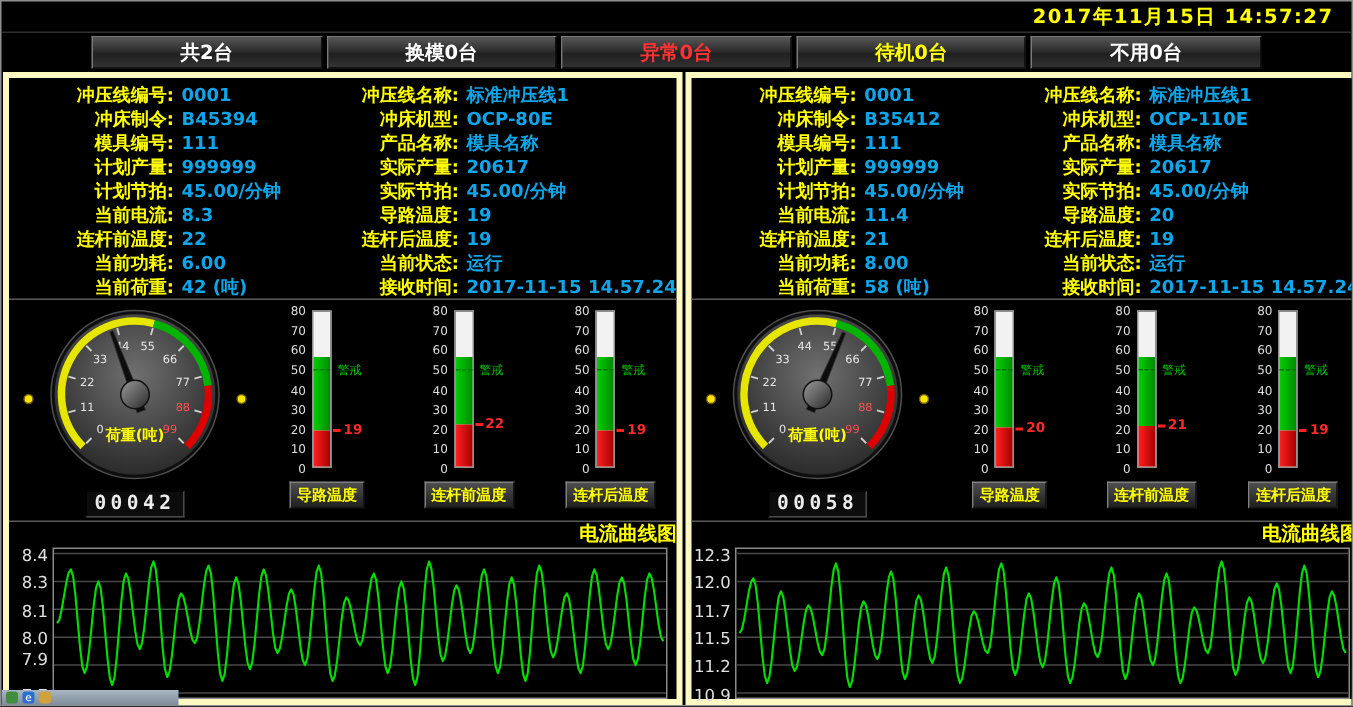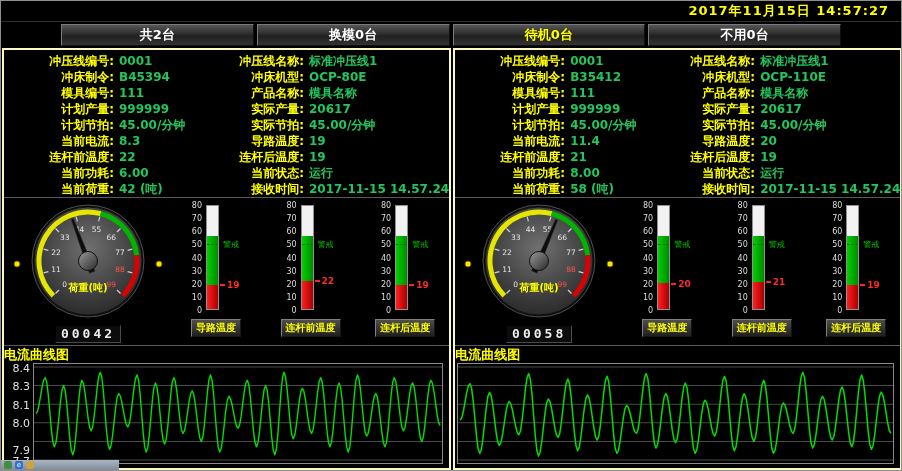--- a/index.html
+++ b/index.html
@@ -8,31 +8,31 @@
 
   .topbar { height:21px; display:flex; align-items:center; justify-content:flex-end; padding-right:12px; border-bottom:1px solid #2e2e2e; }
   .clock { color:#ffff00; font-size:13px; font-weight:bold; letter-spacing:1px; }
 
   .statusbar { height:26px; display:flex; gap:3px; padding:2px 60px; }
   .status-cell { flex:1; display:flex; align-items:center; justify-content:center; font-size:13px; font-weight:bold;
     background:linear-gradient(#555 0%,#2d2d2d 45%,#202020 55%,#333 100%);
     border:1px solid; border-color:#7a7a7a #101010 #101010 #7a7a7a; cursor:pointer; }
 
   .panels { height:422px; display:flex; gap:2px; padding:0 1px; }
-  .machine-panel { flex:1; border:2px solid #fef9c3; display:flex; flex-direction:column; background:#000; }
+  .machine-panel { flex:1; border:4px solid #fef9c3; display:flex; flex-direction:column; background:#000; }
 
   .info-section { height:148px; display:flex; padding-top:3px; border-bottom:1px solid #5a5a5a; }
   .info-col { display:flex; flex-direction:column; }
   .info-col.left { flex:0 0 214px; }
   .info-col.right { flex:1; }
   .info-row { height:16px; display:flex; align-items:center; font-size:12px; font-weight:bold; white-space:nowrap; }
   .info-label { color:#ffff00; text-align:right; }
   .left .info-label { width:110px; }
   .right .info-label { width:86px; }
-  .info-value { color:#22c55e; margin-left:5px; }
+  .info-value { color:#0ea5e9; margin-left:5px; }
 
   .gauge-section { height:148px; display:flex; border-bottom:1px solid #5a5a5a; }
   .gauge-block { flex:0 0 168px; display:flex; flex-direction:column; align-items:center; }
   .digital { font-family:"DejaVu Sans Mono","Liberation Mono",monospace; font-size:13px; font-weight:bold; color:#ececec;
     background:#0c0c0c; border:1px solid; border-color:#000 #4a4a4a #4a4a4a #000; padding:0 5px; letter-spacing:3px;
     line-height:16px; margin-top:-3px; }
 
   .thermos { flex:1; display:flex; justify-content:space-between; padding-top:5px; }
   .thermo { width:88px; display:flex; flex-direction:column; align-items:center; }
   .thermo-body { position:relative; width:88px; height:112px; }
@@ -41,21 +41,21 @@
   .fill-green { position:absolute; left:0; width:100%; background:linear-gradient(90deg,#00d000,#008a00); }
   .fill-red { position:absolute; left:0; bottom:0; width:100%; background:linear-gradient(90deg,#ff2020,#a80000); }
   .warn-line { position:absolute; left:0; width:100%; border-top:1px dashed #007800; }
   .warn-text { position:absolute; left:51px; font-size:8px; color:#00c000; white-space:nowrap; }
   .red-dash { position:absolute; left:48px; width:5px; height:2px; background:#ff2222; }
   .red-val { position:absolute; left:55px; font-size:9px; font-weight:bold; color:#ff2a2a; }
   .thermo-label { margin-top:4px; font-size:10px; font-weight:bold; color:#ffff00; white-space:nowrap;
     background:linear-gradient(#4e4e4e,#1f1f1f); border:1px solid; border-color:#808080 #151515 #151515 #808080; padding:1px 4px; }
 
   .chart-section { flex:1; display:flex; flex-direction:column; }
-  .chart-title { height:17px; line-height:17px; text-align:left; color:#ffff00; font-size:13px; font-weight:bold; }
+  .chart-title { height:17px; line-height:17px; text-align:right; color:#ffff00; font-size:13px; font-weight:bold; }
   .chart-wrap { display:flex; padding:0 6px 0 2px; }
   .ylabels { position:relative; width:27px; height:101px; }
   .ylabels span { position:absolute; right:3px; font-size:11px; color:#e0e0e0; }
   .plot { flex:1; height:101px; border:1px solid #8a8a8a; background:#000; }
   .plot svg { display:block; width:100%; height:99px; }
 
   .taskbar { position:absolute; left:0; bottom:0; width:118px; height:10px; display:flex; align-items:center; gap:3px;
     padding:0 3px; background:linear-gradient(#aab6c2,#7e8c9a); }
   .tb-icon { width:8px; height:8px; font-size:7px; line-height:8px; text-align:center; color:#fff; border-radius:2px; cursor:pointer; }
 </style>
@@ -64,20 +64,21 @@
 
 <div class="frame">
 
   <div class="topbar">
     <span class="clock">2017年11月15日 14:57:27</span>
   </div>
 
   <div class="statusbar">
       <div class="status-cell" style="color: rgb(255, 255, 255);">共2台</div>
       <div class="status-cell" style="color: rgb(255, 255, 255);">换模0台</div>
+      <div class="status-cell" style="color: rgb(255, 50, 50);">异常0台</div>
       <div class="status-cell" style="color: rgb(255, 255, 0);">待机0台</div>
       <div class="status-cell" style="color: rgb(255, 255, 255);">不用0台</div>
     </div>
 
   <div class="panels">
 
     <div class="machine-panel">
       <div class="info-section">
         <div class="info-col left">
             <div class="info-row">
@@ -275,21 +276,21 @@
           </div>
       </div>
       <div class="chart-section">
         <div class="chart-title">电流曲线图</div>
         <div class="chart-wrap">
           <div class="ylabels">
               <span style="top: -1.5px;">8.4</span>
               <span style="top: 17.1px;">8.3</span>
               <span style="top: 35.7px;">8.1</span>
               <span style="top: 54.3px;">8.0</span>
-              <span style="top: 81px;">7.9</span>
+              <span style="top: 68px;">7.9</span>
               <span style="top: 91.5px;">7.7</span>
             </div>
           <div class="plot">
               <svg viewBox="0 0 400 99" preserveAspectRatio="none">
                 <line x1="0" y1="3.0" x2="400" y2="3.0" stroke="#4a4a4a" stroke-width="1"></line>
                 <line x1="0" y1="21.6" x2="400" y2="21.6" stroke="#4a4a4a" stroke-width="1"></line>
                 <line x1="0" y1="40.2" x2="400" y2="40.2" stroke="#4a4a4a" stroke-width="1"></line>
                 <line x1="0" y1="58.8" x2="400" y2="58.8" stroke="#4a4a4a" stroke-width="1"></line>
                 <line x1="0" y1="77.4" x2="400" y2="77.4" stroke="#4a4a4a" stroke-width="1"></line>
                 <line x1="0" y1="96.0" x2="400" y2="96.0" stroke="#4a4a4a" stroke-width="1"></line>
@@ -493,20 +494,28 @@
                 <div class="red-dash" style="top: 81.0625px;"></div>
                 <span class="red-val" style="top: 77.0625px;">19</span>
               </div>
               <span class="thermo-label">连杆后温度</span>
             </div>
           </div>
       </div>
       <div class="chart-section">
         <div class="chart-title">电流曲线图</div>
         <div class="chart-wrap">
+          <div class="ylabels">
+              <span style="top: -1.5px;">12.3</span>
+              <span style="top: 17.1px;">12.0</span>
+              <span style="top: 35.7px;">11.7</span>
+              <span style="top: 54.3px;">11.5</span>
+              <span style="top: 72.9px;">11.2</span>
+              <span style="top: 91.5px;">10.9</span>
+            </div>
           <div class="plot">
               <svg viewBox="0 0 400 99" preserveAspectRatio="none">
                 <line x1="0" y1="3.0" x2="400" y2="3.0" stroke="#4a4a4a" stroke-width="1"></line>
                 <line x1="0" y1="21.6" x2="400" y2="21.6" stroke="#4a4a4a" stroke-width="1"></line>
                 <line x1="0" y1="40.2" x2="400" y2="40.2" stroke="#4a4a4a" stroke-width="1"></line>
                 <line x1="0" y1="58.8" x2="400" y2="58.8" stroke="#4a4a4a" stroke-width="1"></line>
                 <line x1="0" y1="77.4" x2="400" y2="77.4" stroke="#4a4a4a" stroke-width="1"></line>
                 <line x1="0" y1="96.0" x2="400" y2="96.0" stroke="#4a4a4a" stroke-width="1"></line>
                 <polyline points="2,56.1 3.5,53.7 5.0,47.0 6.5,37.9 8.0,28.7 9.5,22.1 11.0,19.6 12.5,24.3 14.0,37.0 15.5,54.5 17.0,71.9 18.5,84.7 20.0,89.4 21.5,85.3 23.0,74.1 24.5,58.8 26.0,43.5 27.5,32.3 29.0,28.2 30.5,31.8 32.0,41.5 33.5,54.8 35.0,68.1 36.5,77.8 38.0,81.4 39.5,78.4 41.0,70.4 42.5,59.5 44.0,48.5 45.5,40.5 47.0,37.5 48.5,39.8 50.0,45.8 51.5,54.2 53.0,62.5 54.5,68.5 56.0,70.8 57.5,66.7 59.0,55.5 60.5,40.2 62.0,24.9 63.5,13.7 65.0,9.6 66.5,15.2 68.0,30.2 69.5,50.8 71.0,71.4 72.5,86.5 74.0,92.0 75.5,88.2 77.0,77.7 78.5,63.4 80.0,49.2 81.5,38.7 83.0,34.9 84.5,37.5 86.0,44.5 87.5,54.1 89.0,63.8 90.5,70.8 92.0,73.4 93.5,69.5 95.0,58.8 96.5,44.2 98.0,29.6 99.5,18.9 101.0,15.0 102.5,19.8 104.0,32.9 105.5,50.8 107.0,68.8 108.5,81.9 110.0,86.7 111.5,83.0 113.0,72.8 114.5,58.8 116.0,44.9 117.5,34.6 119.0,30.9 120.5,33.9 122.0,42.2 123.5,53.5 125.0,64.8 126.5,73.0 128.0,76.1 129.5,71.8 131.0,60.1 132.5,44.2 134.0,28.2 135.5,16.6 137.0,12.3 138.5,17.5 140.0,31.6 141.5,50.8 143.0,70.1 144.5,84.2 146.0,89.4 147.5,86.2 149.0,77.4 150.5,65.4 152.0,53.5 153.5,44.7 155.0,41.5 156.5,43.4 158.0,48.5 159.5,55.5 161.0,62.5 162.5,67.6 164.0,69.4 165.5,65.4 167.0,54.5 168.5,39.5 170.0,24.6 171.5,13.6 173.0,9.6 174.5,14.6 176.0,28.2 177.5,46.8 179.0,65.4 180.5,79.1 182.0,84.0 183.5,80.4 185.0,70.4 186.5,56.8 188.0,43.2 189.5,33.2 191.0,29.6 192.5,32.9 194.0,41.9 195.5,54.1 197.0,66.4 198.5,75.4 200.0,78.7 201.5,74.7 203.0,63.8 204.5,48.8 206.0,33.9 207.5,22.9 209.0,18.9 210.5,23.7 212.0,36.5 213.5,54.1 215.0,71.8 216.5,84.6 218.0,89.4 219.5,85.8 221.0,76.1 222.5,62.8 224.0,49.5 225.5,39.8 227.0,36.2 228.5,38.6 230.0,45.2 231.5,54.1 233.0,63.1 234.5,69.7 236.0,72.1 237.5,68.1 239.0,57.1 240.5,42.2 242.0,27.2 243.5,16.3 245.0,12.3 246.5,17.3 248.0,30.9 249.5,49.5 251.0,68.1 252.5,81.7 254.0,86.7 255.5,82.9 257.0,72.4 258.5,58.1 260.0,43.9 261.5,33.4 263.0,29.6 264.5,32.8 266.0,41.5 267.5,53.5 269.0,65.4 270.5,74.2 272.0,77.4 273.5,73.3 275.0,62.1 276.5,46.8 278.0,31.6 279.5,20.4 281.0,16.3 282.5,21.2 284.0,34.6 285.5,52.8 287.0,71.1 288.5,84.5 290.0,89.4 291.5,86.0 293.0,76.7 294.5,64.1 296.0,51.5 297.5,42.3 299.0,38.9 300.5,40.9 302.0,46.5 303.5,54.1 305.0,61.8 306.5,67.4 308.0,69.4 309.5,65.3 311.0,54.1 312.5,38.9 314.0,23.6 315.5,12.4 317.0,8.3 318.5,13.4 320.0,27.2 321.5,46.2 323.0,65.1 324.5,79.0 326.0,84.0 327.5,80.6 329.0,71.1 330.5,58.1 332.0,45.2 333.5,35.7 335.0,32.2 336.5,35.2 338.0,43.2 339.5,54.2 341.0,65.1 342.5,73.1 344.0,76.1 345.5,72.5 347.0,62.8 348.5,49.5 350.0,36.2 351.5,26.5 353.0,22.9 354.5,26.9 356.0,37.9 357.5,52.8 359.0,67.8 360.5,78.7 362.0,82.7 363.5,77.9 365.0,64.8 366.5,46.8 368.0,28.9 369.5,15.8 371.0,11.0 372.5,16.0 374.0,29.6 375.5,48.2 377.0,66.8 378.5,80.4 380.0,85.4 381.5,81.5 383.0,71.1 384.5,56.8 386.0,42.5 387.5,32.1 389.0,28.2 390.5,31.0 392.0,38.5 393.5,48.8 395.0,59.1 396.5,66.7 398.0,69.4" fill="none" stroke="#00dd00" stroke-width="1.4" stroke-linejoin="round"></polyline>
               </svg>

